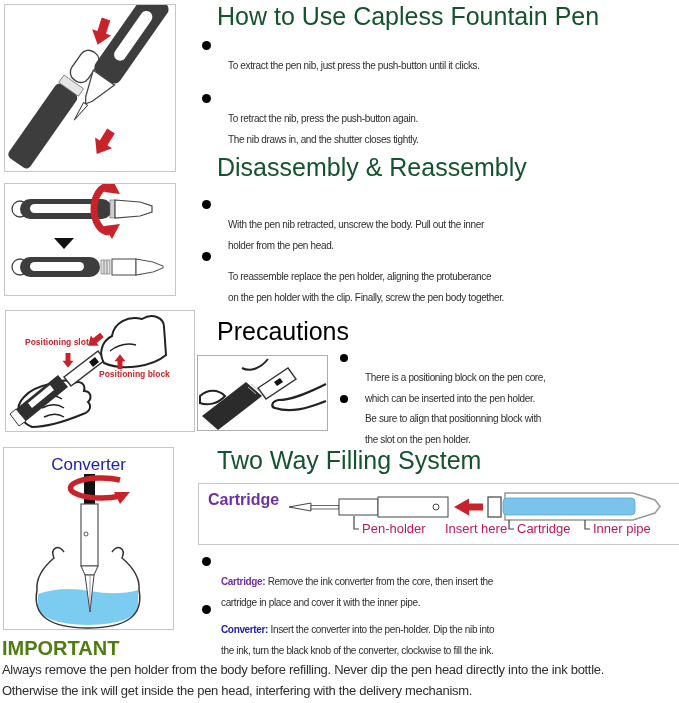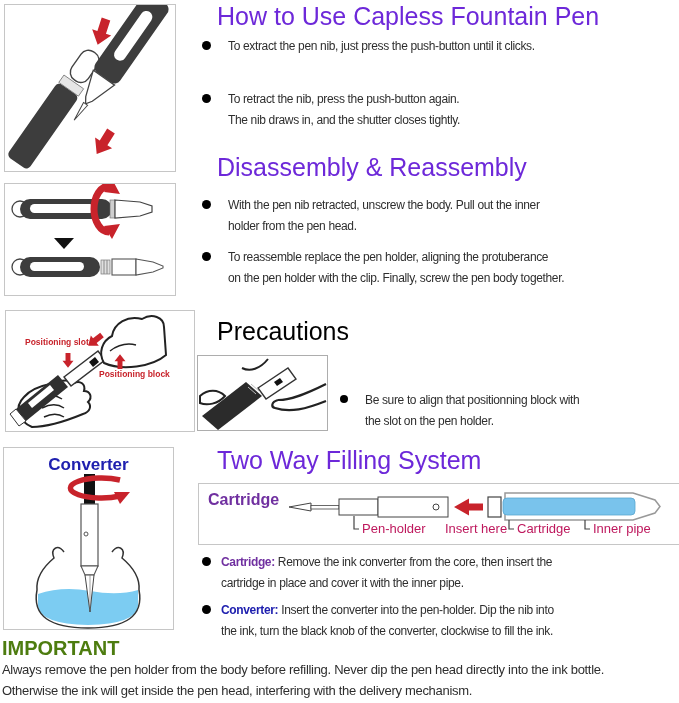--- a/index.html
+++ b/index.html
@@ -1,32 +1,32 @@
 <!DOCTYPE html>
 <html><head>
 <meta charset="utf-8">
 <style>
   html,body{margin:0;padding:0;background:#fff;}
   .page{position:relative;width:679px;height:703px;background:#fff;overflow:hidden;
         font-family:"Liberation Sans",sans-serif;color:#2e2e2e;}
   .ibox{position:absolute;background:#fff;border:1px solid #c6c6c6;box-sizing:border-box;}
   .ibox svg{display:block;}
-  .h{position:absolute;font-size:25px;white-space:nowrap;color:#6d28d9;}
+  .h{position:absolute;font-size:25px;white-space:nowrap;color:#14532d;}
   .h.red{color:#000000;}
   .bullet{position:absolute;display:flex;}
   .dot{flex:0 0 auto;width:9px;height:9px;border-radius:50%;background:#000;margin-top:5px;}
-  .bl{font-size:12px;line-height:21px;letter-spacing:-0.35px;white-space:nowrap;}
+  .bl{font-size:10px;line-height:21px;letter-spacing:-0.35px;white-space:nowrap;margin-top:19px;}
   .bl .lead{font-weight:bold;text-align:right;}
   .lead.purple{color:#7030a0;}
   .lead.blue{color:#1f20af;}
   .gap1{width:17px;flex:0 0 auto;}
   .gap2{width:10px;flex:0 0 auto;}
   .poslabel{position:absolute;font-size:8.5px;font-weight:bold;color:#c8232b;white-space:nowrap;}
   .conv-label{position:absolute;left:0;top:7px;width:100%;text-align:center;
-              font-size:17px;font-weight:bold;color:#1f20af;}
+              font-size:17px;font-weight:normal;color:#1f20af;}
   .tw-method{position:absolute;left:9px;top:7px;font-size:16px;font-weight:bold;color:#7030a0;}
   .tw-part{position:absolute;top:37px;font-size:13px;color:#be185d;white-space:nowrap;}
   .important-title{position:absolute;left:2px;top:637px;font-size:20px;font-weight:bold;color:#4d7c0f;}
   .footer-line{position:absolute;left:2px;font-size:13px;letter-spacing:-0.3px;color:#2e2e2e;white-space:nowrap;}
 </style>
 </head>
 <body>
 
 <div class="page">
 
@@ -184,20 +184,28 @@
     <span class="dot"></span>
       <span class="gap1"></span>
     <div class="bl">
         <div>To reassemble replace the pen holder, aligning the protuberance</div>
         <div>on the pen holder with the clip. Finally, screw the pen body together.</div>
       </div>
   </div>
 
   <div class="h red" style="left:217px;top:317px;">Precautions</div>
 
+  <div class="bullet" style="left:340px;top:349px;">
+    <span class="dot" style="width:8px;height:8px;"></span>
+      <span class="gap1"></span>
+    <div class="bl" style="line-height:20.5px;">
+        <div>There is a positioning block on the pen core,</div>
+        <div>which can be inserted into the pen holder.</div>
+      </div>
+  </div>
   <div class="bullet" style="left:340px;top:390px;">
     <span class="dot" style="width:8px;height:8px;"></span>
       <span class="gap1"></span>
     <div class="bl" style="line-height:20.5px;">
         <div>Be sure to align that positionning block with</div>
         <div>the slot on the pen holder.</div>
       </div>
   </div>
 
   <div class="h" style="left:217px;top:446px;">Two Way Filling System</div>

